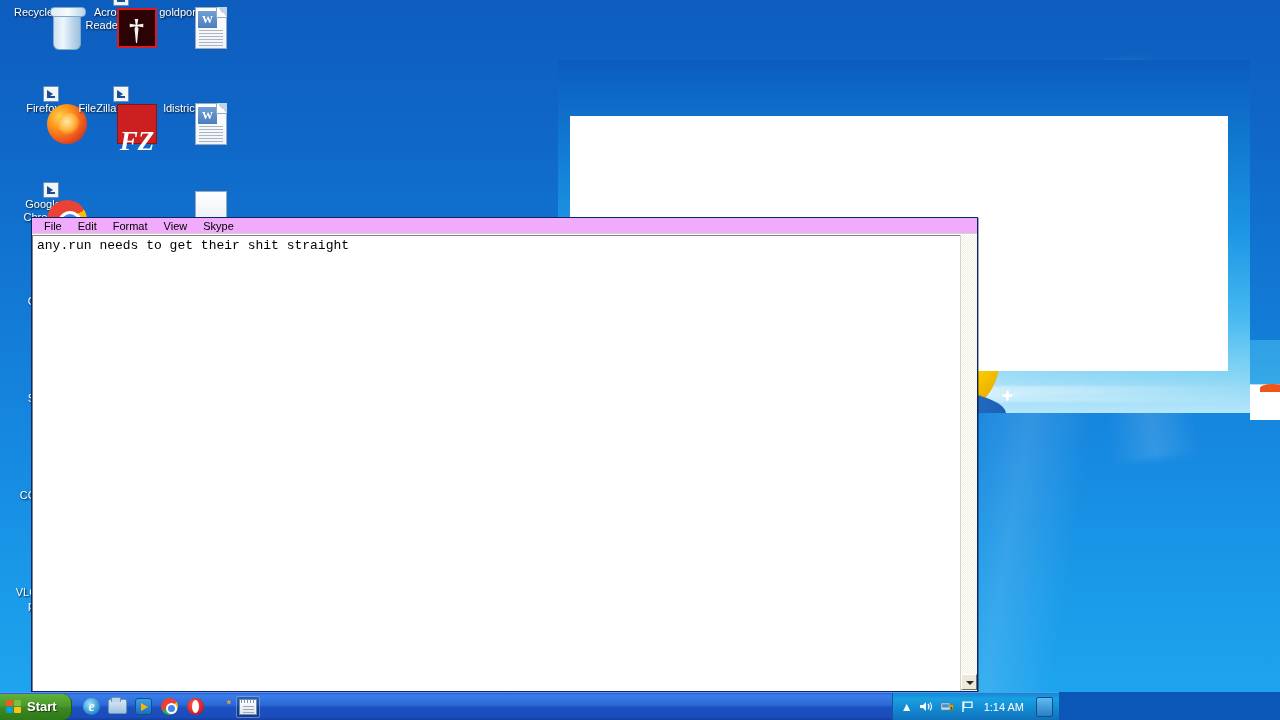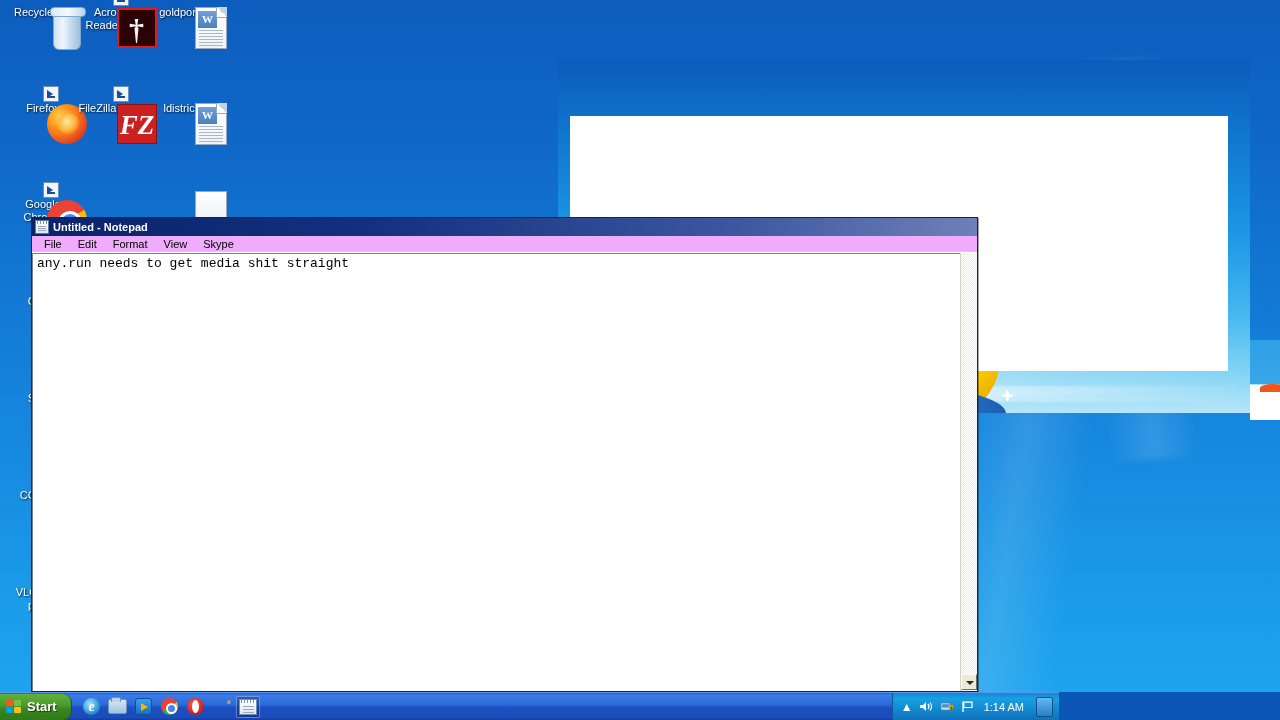--- a/index.html
+++ b/index.html
@@ -134,21 +134,21 @@
     border-radius:50%;
     background: radial-gradient(circle at 40% 40%, #ffe9a8 0%, #ffb43c 45%, rgba(255,120,30,0) 72%);
   }
 
   
   .ic-filezilla {
     position:absolute; left:4px; top:2px; width:40px; height:40px;
     background:#cc1f1f; border:1px solid #8e1212;
   }
   .ic-filezilla .fz {
-    position:absolute; left:0; top:0; width:100%; height:100%;
+    position:absolute; left:0; top:16px; width:100%; height:100%;
     color:#fff; font-family:"Liberation Serif", serif; font-style:italic;
     font-weight:bold; font-size:27px; line-height:40px; text-align:center;
     text-shadow:none;
   }
 
   
   .ic-chrome {
     position:absolute; left:4px; top:2px; width:40px; height:40px; border-radius:50%;
     background: conic-gradient(from -60deg, #ea4335 0deg 120deg, #fbbc05 120deg 200deg, #34a853 200deg 300deg, #ea4335 300deg 360deg);
   }
@@ -572,33 +572,29 @@
     <div class="wave"></div>
     <div class="white-panel"></div>
   </div>
 
   <div id="edge-window">
     <div class="orange-sliver"></div>
   </div>
 
 
   <div id="notepad">
-    <div id="np-titlebar">
-      <span class="np-icon"></span>
-      <span id="np-title-text">Untitled - Notepad</span>
-    </div>
     <div id="np-menubar">
         <span class="mi">File</span>
         <span class="mi">Edit</span>
         <span class="mi">Format</span>
         <span class="mi">View</span>
         <span class="mi">Skype</span>
       </div>
     <div id="np-body">
-      <div id="np-textarea">any.run needs to get media shit straight</div>
+      <div id="np-textarea">any.run needs to get their shit straight</div>
       <div id="np-scrollbar">
         <div id="np-scroll-down"></div>
       </div>
     </div>
   </div>
 
   <div id="taskbar">
     <div id="start-button">
       <span id="start-flag">
         <i></i>

